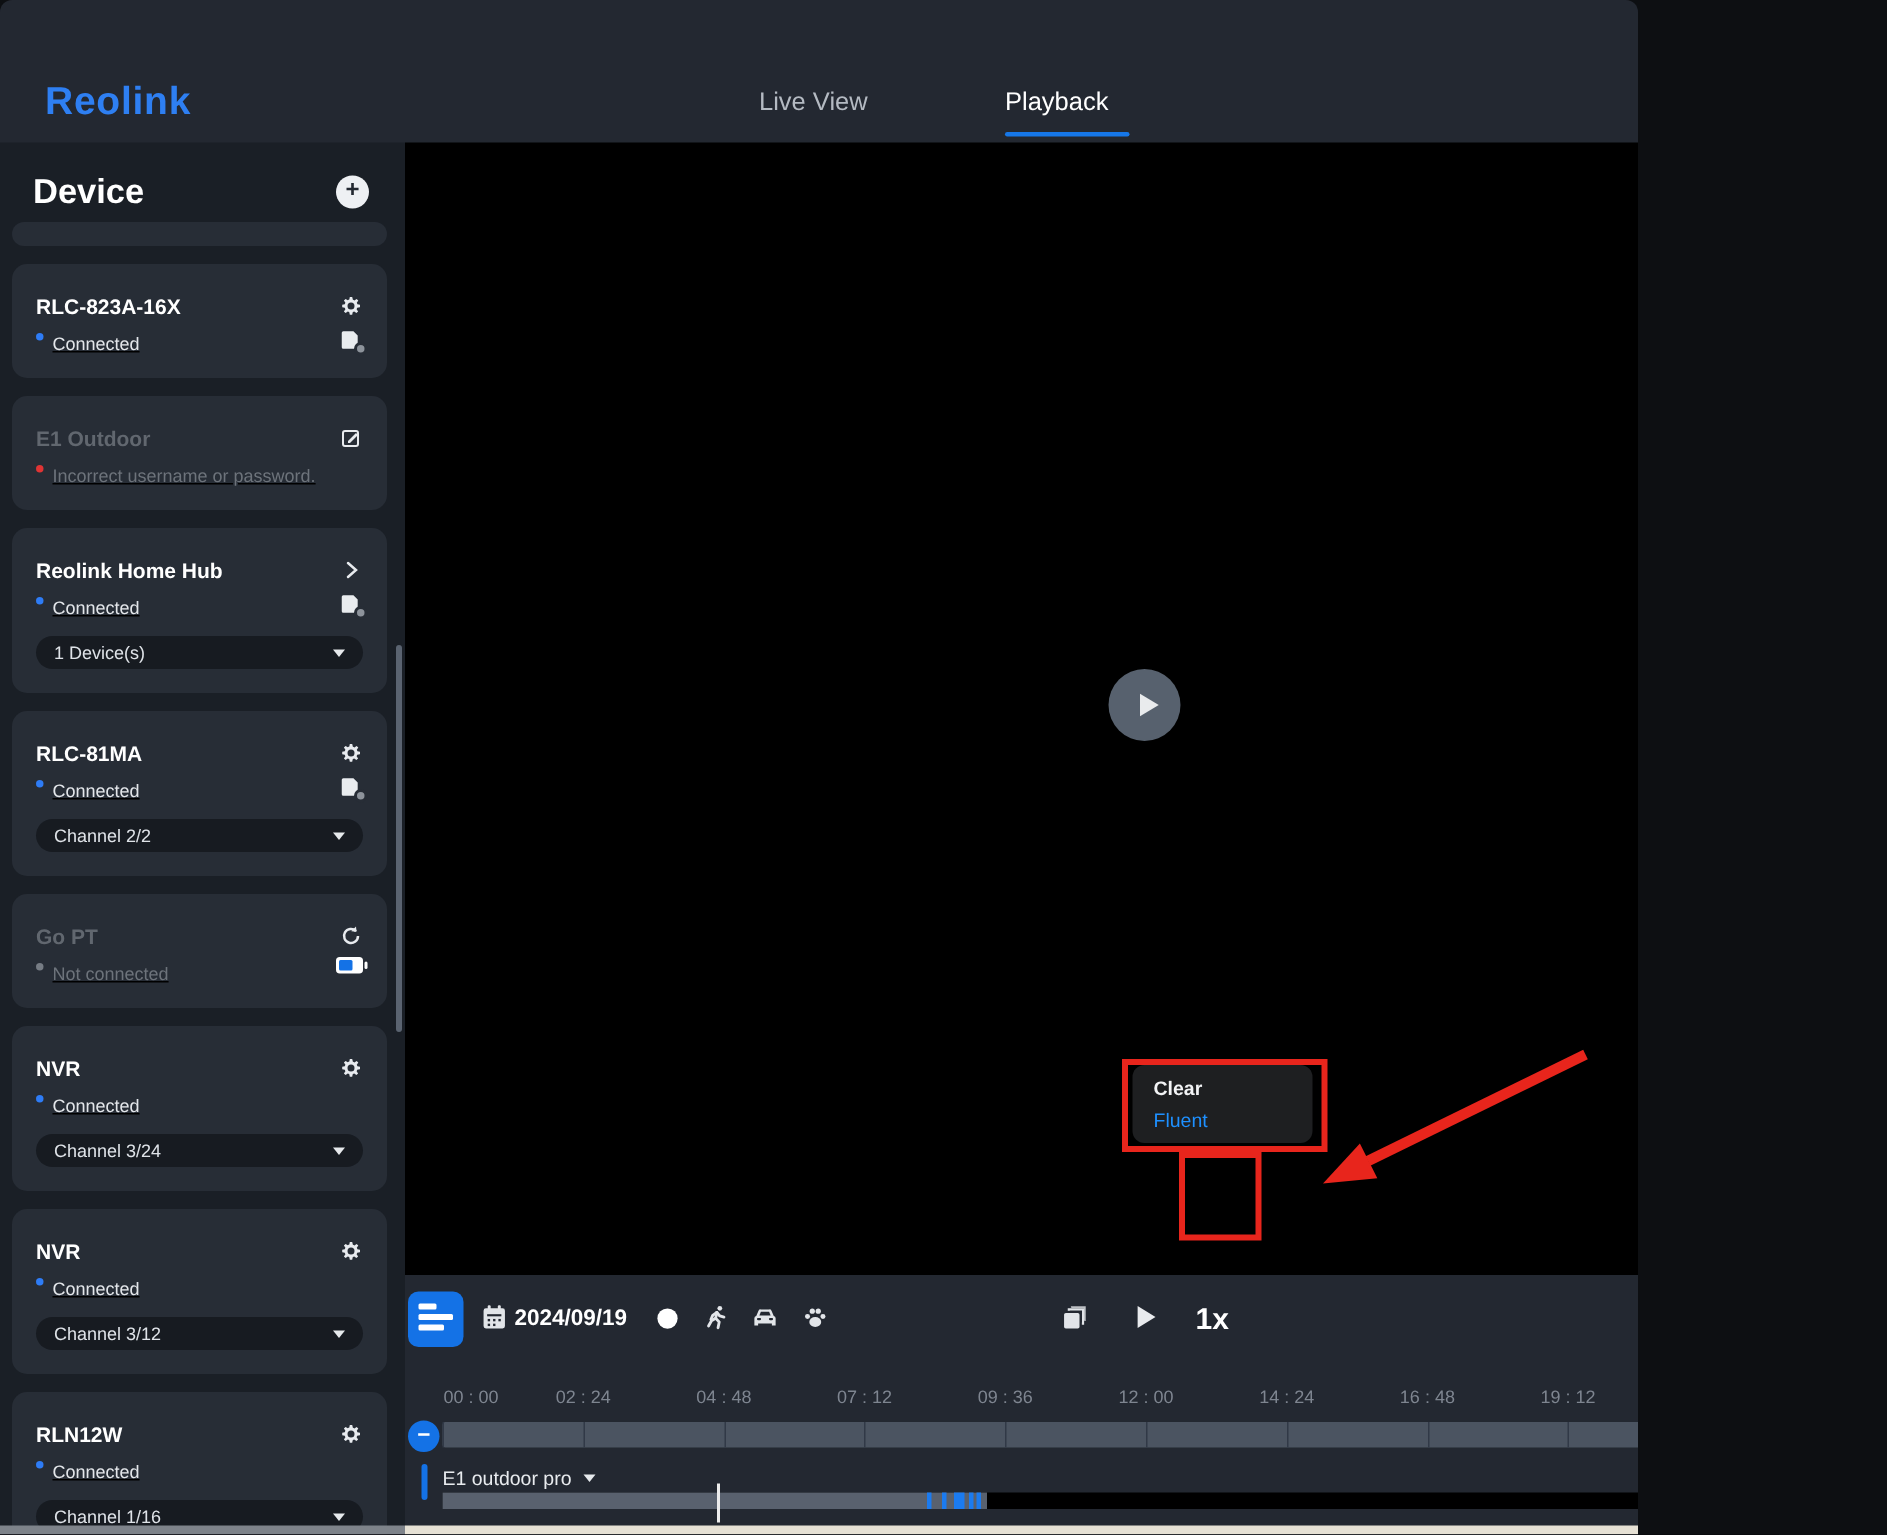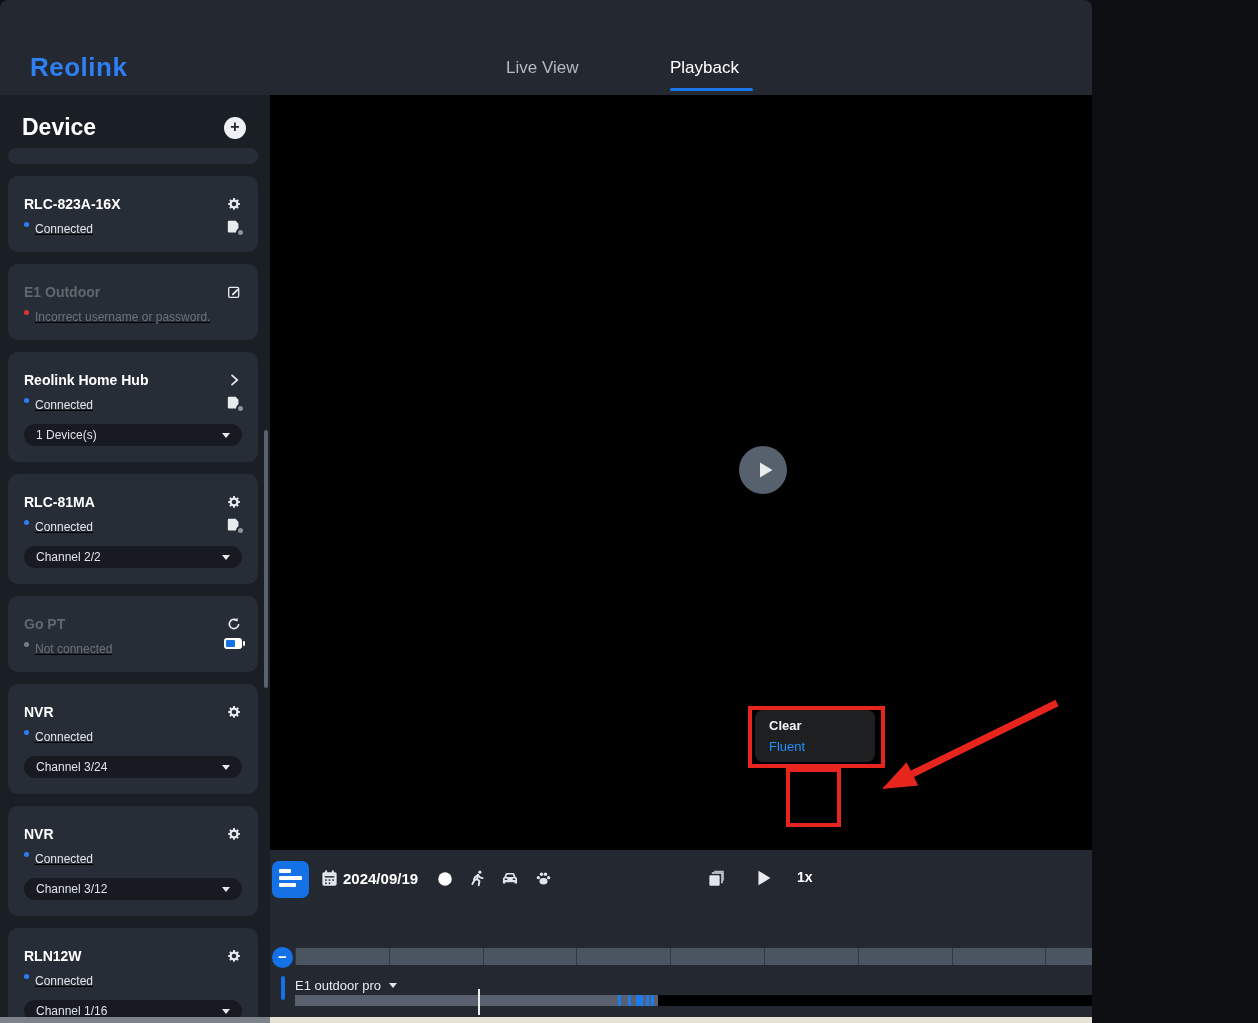--- a/index.html
+++ b/index.html
@@ -86,21 +86,21 @@
   .annot-arrow { position:absolute; left:0; top:0; pointer-events:none; }
   
   .toolbar { position:absolute; left:270px; top:850px; width:988px; height:58px;
              background:#232831; }
   .toolbar > * { position:absolute; color:#e2e5e9; display:inline-flex; }
   .blue-toggle { left:2px; top:11px; width:37px; height:37px; background:#1472e6;
                  border-radius:7px; padding:8px 0 0 7px; display:block; }
   .blue-toggle i { display:block; height:4px; background:#fff; border-radius:1px; margin-bottom:3px; }
   .blue-toggle .b1 { width:12px; } .blue-toggle .b2 { width:23px; } .blue-toggle .b3 { width:17px; }
   .date { left:73px; top:20px; font-size:15px; font-weight:700; color:#fff; }
-  .speed { left:527px; top:19px; font-size:14px; font-weight:700; color:#fff; }
+  .speed { left:527px; top:19px; font-size:20px; font-weight:700; color:#fff; }
   .dl-box { left:828px; top:16px; width:25px; height:26px; background:#e3e5e8; border-radius:5px;
             align-items:center; justify-content:center; }
   
   .timeline { position:absolute; left:270px; top:908px; width:988px; height:115px;
               background:#232831; }
   .tl-zoom { position:absolute; width:21px; height:21px; border-radius:50%; background:#1472e6;
              color:#fff; font-size:15px; font-weight:700; display:flex; align-items:center;
              justify-content:center; top:39px; line-height:1; padding-bottom:2px; }
   .tl-minus { left:2px; } .tl-plus { left:967px; }
   .tl-labels { position:absolute; left:25px; top:0; width:938px; height:34px; }
@@ -462,20 +462,33 @@
     <span style="left:942px;top:19px">
       <svg viewBox="0 0 24 24" width="19" height="19" fill="currentColor">
           <path d="M4 20v-7l3 3 7-7-3-3h7v7l-3-3-7 7 3 3z"></path>
         </svg>
     </span>
   </div>
 
   <div class="timeline">
     <span class="tl-zoom tl-minus">−</span>
     <span class="tl-zoom tl-plus">+</span>
+    <div class="tl-labels" id="tl-labels">
+        <span class="tick-label" style="left: 19px;">00 : 00</span>
+        <span class="tick-label" style="left: 93.8px;">02 : 24</span>
+        <span class="tick-label" style="left: 187.6px;">04 : 48</span>
+        <span class="tick-label" style="left: 281.4px;">07 : 12</span>
+        <span class="tick-label" style="left: 375.2px;">09 : 36</span>
+        <span class="tick-label" style="left: 469px;">12 : 00</span>
+        <span class="tick-label" style="left: 562.8px;">14 : 24</span>
+        <span class="tick-label" style="left: 656.6px;">16 : 48</span>
+        <span class="tick-label" style="left: 750.4px;">19 : 12</span>
+        <span class="tick-label" style="left: 844.2px;">21 : 36</span>
+        <span class="tick-label" style="left: 918px;">24 : 00</span>
+      </div>
     <div class="ruler-bar" id="ruler-bar">
         <i class="rtick" style="left: 0px;"></i>
         <i class="rtick" style="left: 93.8px;"></i>
         <i class="rtick" style="left: 187.6px;"></i>
         <i class="rtick" style="left: 281.4px;"></i>
         <i class="rtick" style="left: 375.2px;"></i>
         <i class="rtick" style="left: 469px;"></i>
         <i class="rtick" style="left: 562.8px;"></i>
         <i class="rtick" style="left: 656.6px;"></i>
         <i class="rtick" style="left: 750.4px;"></i>

